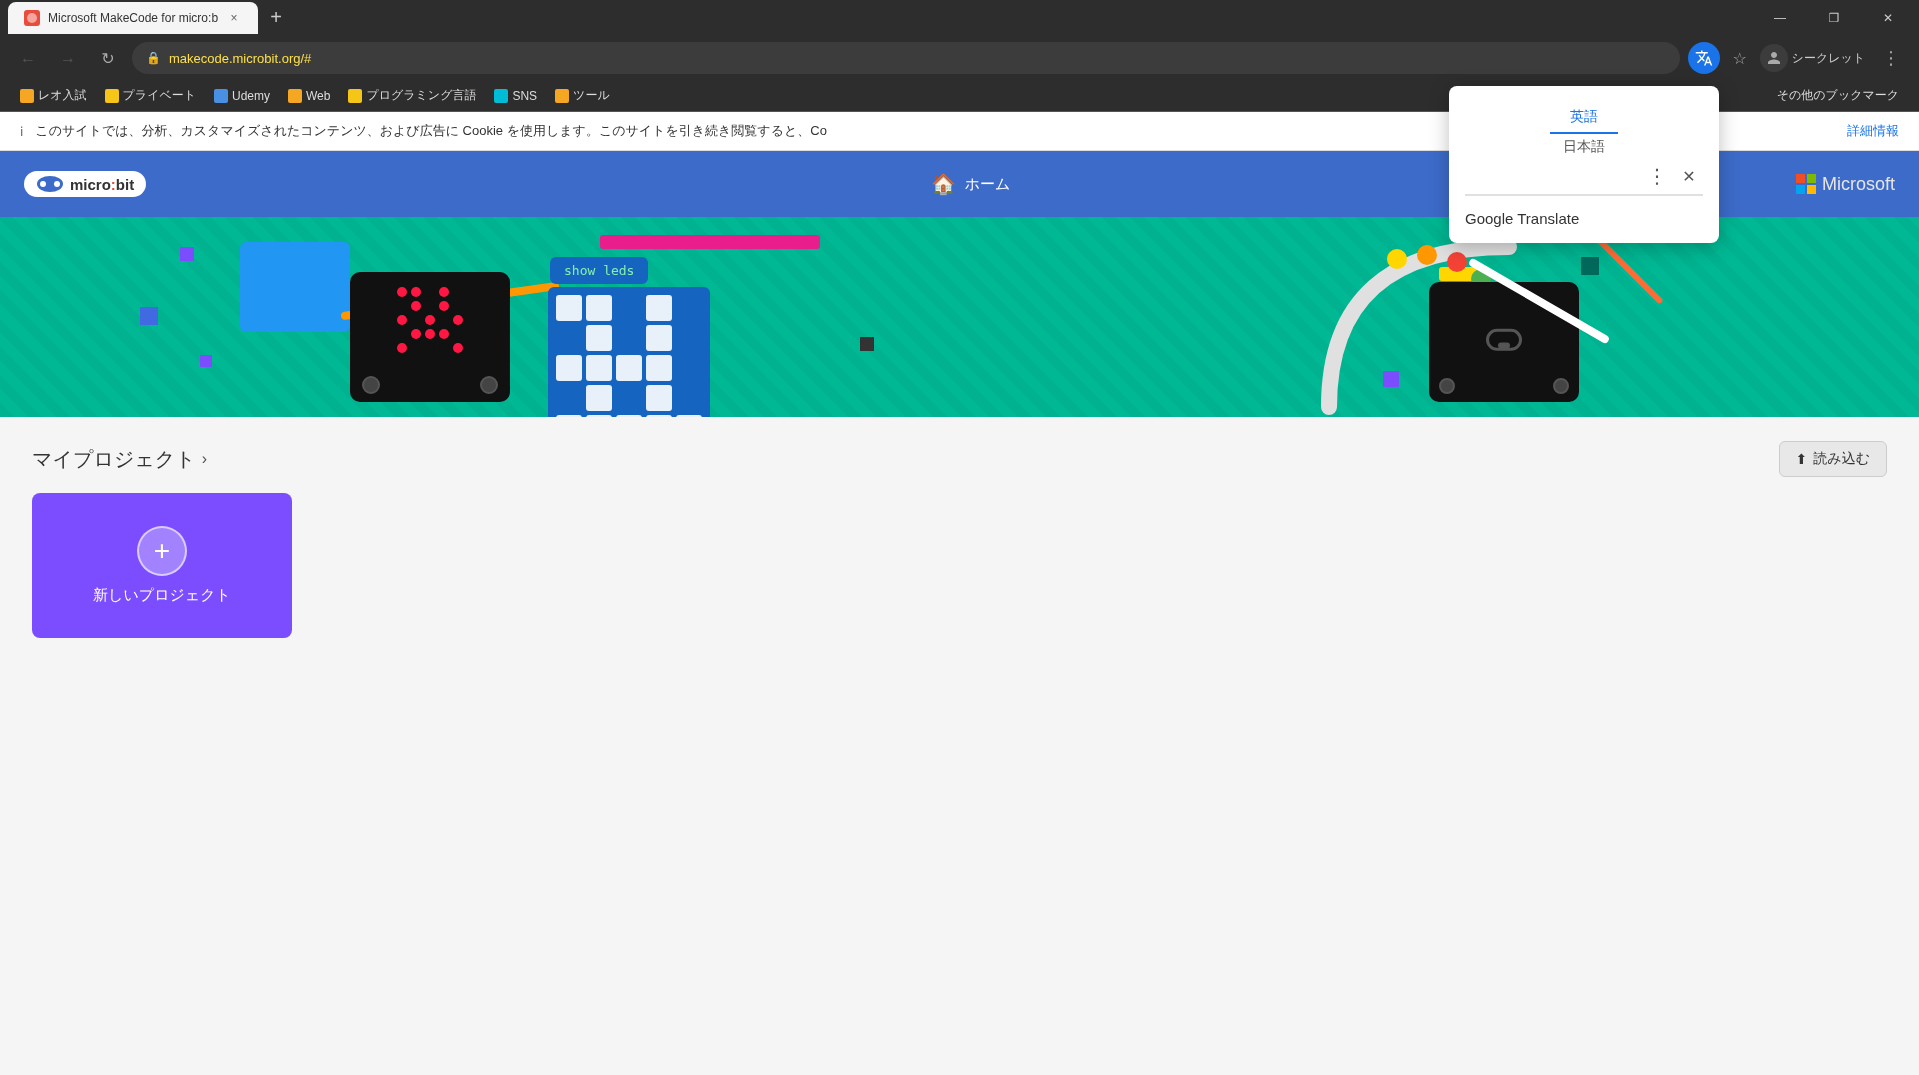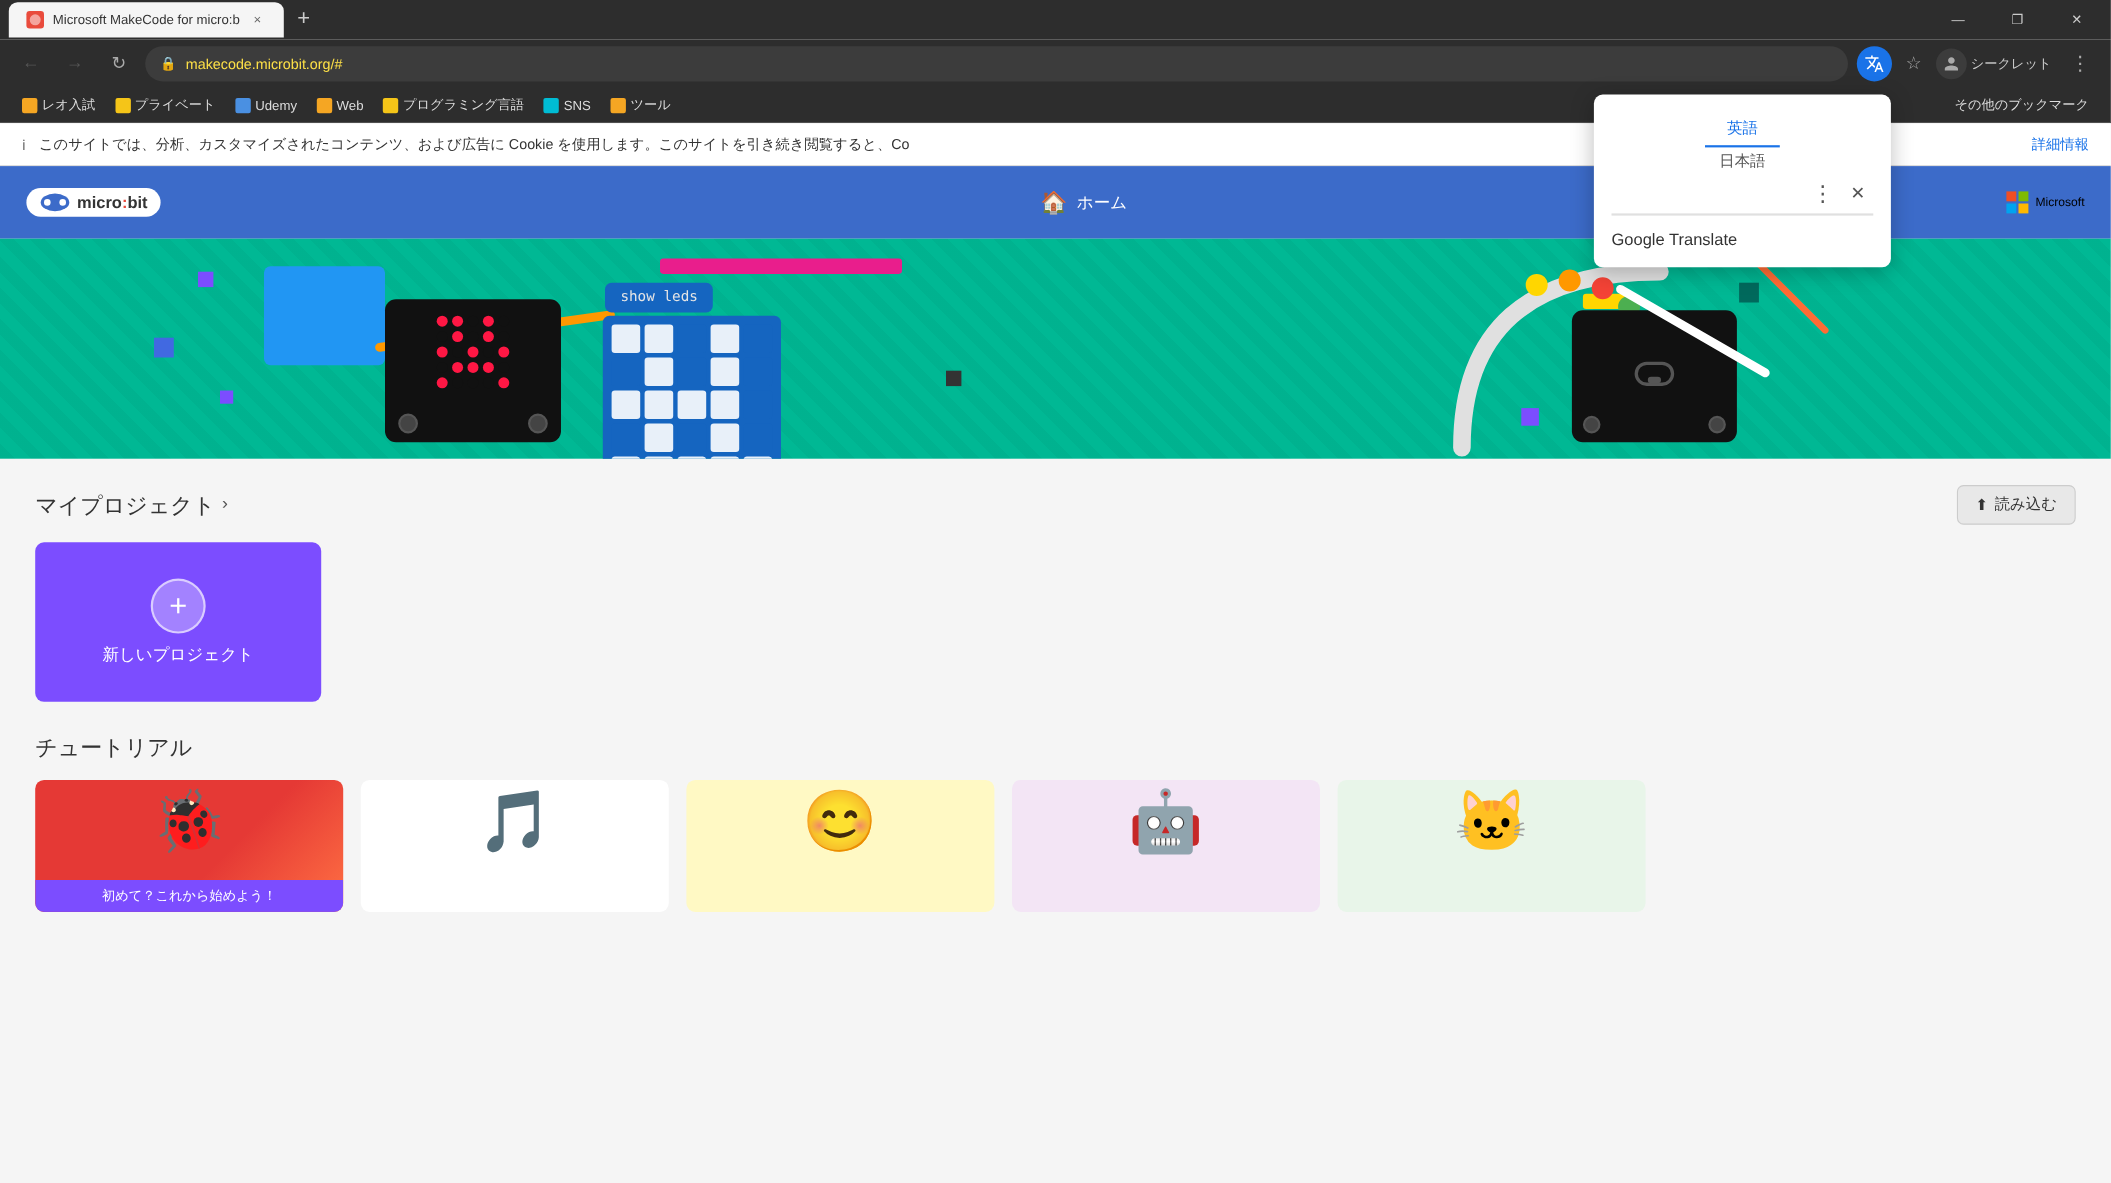--- a/index.html
+++ b/index.html
@@ -209,21 +209,21 @@
         <span style="color:#fff;font-size:15px;">ホーム</span>
       </div>
       <div class="header-right">
         <div class="microsoft-logo">
           <div class="ms-grid">
             <div class="ms-cell ms-red"></div>
             <div class="ms-cell ms-green"></div>
             <div class="ms-cell ms-blue"></div>
             <div class="ms-cell ms-yellow"></div>
           </div>
-          <span style="color:#000000;font-size:11px;font-weight:500;">Microsoft</span>
+          <span style="color:#e5e5e5;font-size:18px;font-weight:500;">Microsoft</span>
         </div>
       </div>
     </div>
 
     <div class="hero-banner">
       <div class="hero-bg-pattern"></div>
       <div class="hero-content">
 
         <div style="position:absolute;top:18px;left:600px;width:220px;height:14px;background:#e91e8c;border-radius:3px;"></div>
 
@@ -258,21 +258,21 @@
             <div style="width:10px;height:10px;border-radius:50%;background:#111;"></div>
             <div style="width:10px;height:10px;border-radius:50%;background:#111;"></div>
             <div style="width:10px;height:10px;border-radius:50%;background:#111;"></div>
             <div style="width:10px;height:10px;border-radius:50%;background:#ff1744;"></div>
           </div>
 
           <div style="position:absolute;bottom:8px;left:12px;width:18px;height:18px;border-radius:50%;background:#444;border:2px solid #555;"></div>
           <div style="position:absolute;bottom:8px;right:12px;width:18px;height:18px;border-radius:50%;background:#444;border:2px solid #555;"></div>
         </div>
 
-        <div style="position:absolute;top:40px;left:550px;background:#1565c0;border-radius:6px;padding:6px 14px;color:#e5e5e5;font-size:13px;font-family:monospace;">
+        <div style="position:absolute;top:40px;left:550px;background:#1565c0;border-radius:6px;padding:6px 14px;color:#86efac;font-size:13px;font-family:monospace;">
           <span>show leds</span>
         </div>
 
         <div style="position:absolute;top:70px;left:548px;background:#1565c0;border-radius:6px;padding:8px;display:grid;grid-template-columns:repeat(5,1fr);gap:4px;">
           <div style="width:26px;height:26px;background:#fff;border-radius:3px;opacity:0.9;"></div>
           <div style="width:26px;height:26px;background:#fff;border-radius:3px;opacity:0.9;"></div>
           <div style="width:26px;height:26px;background:#1565c0;border-radius:3px;opacity:0.5;"></div>
           <div style="width:26px;height:26px;background:#fff;border-radius:3px;opacity:0.9;"></div>
           <div style="width:26px;height:26px;background:#1565c0;border-radius:3px;opacity:0.5;"></div>
           <div style="width:26px;height:26px;background:#1565c0;border-radius:3px;opacity:0.5;"></div>
@@ -348,43 +348,20 @@
       </div>
       <div class="project-grid">
         <div class="new-project-card">
           <div class="plus-icon">
             <span>+</span>
           </div>
           <span class="new-project-label">新しいプロジェクト</span>
         </div>
       </div>
 
-      <div class="tutorial-section">
-        <div class="tutorial-title">チュートリアル</div>
-        <div class="tutorial-grid">
-          <div class="tutorial-card tutorial-card-1" style="position:relative;">
-            <div style="font-size:55px;position:absolute;top:5px;left:50%;transform:translateX(-50%);">🐞</div>
-            <div class="tutorial-badge">
-              <span>初めて？これから始めよう！</span>
-            </div>
-          </div>
-          <div class="tutorial-card" style="position:relative;background:#fff;">
-            <div style="font-size:55px;position:absolute;top:5px;left:50%;transform:translateX(-50%);">🎵</div>
-          </div>
-          <div class="tutorial-card" style="position:relative;background:#fff9c4;">
-            <div style="font-size:55px;position:absolute;top:5px;left:50%;transform:translateX(-50%);">😊</div>
-          </div>
-          <div class="tutorial-card" style="position:relative;background:#f3e5f5;">
-            <div style="font-size:55px;position:absolute;top:5px;left:50%;transform:translateX(-50%);">🤖</div>
-          </div>
-          <div class="tutorial-card" style="position:relative;background:#e8f5e9;">
-            <div style="font-size:55px;position:absolute;top:5px;left:50%;transform:translateX(-50%);">🐱</div>
-          </div>
-        </div>
-      </div>
     </div>
   </div>
 </div>
 
 <div class="translate-popup">
   <div style="display:flex;align-items:center;border-bottom:2px solid #e0e0e0;padding-bottom:4px;flex-direction:column;">
     <div class="translate-tab active">英語</div>
     <div class="translate-tab">日本語</div>
     <div style="margin-left:auto;display:flex;align-items:center;gap:4px;">
       <div style="color:#555;font-size:20px;cursor:pointer;width:28px;height:28px;display:flex;align-items:center;justify-content:center;">⋮</div>

